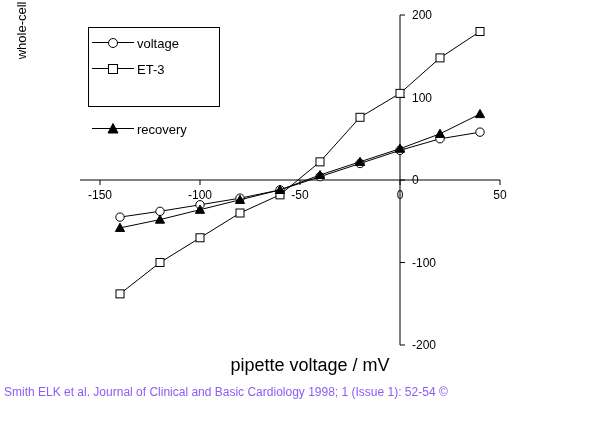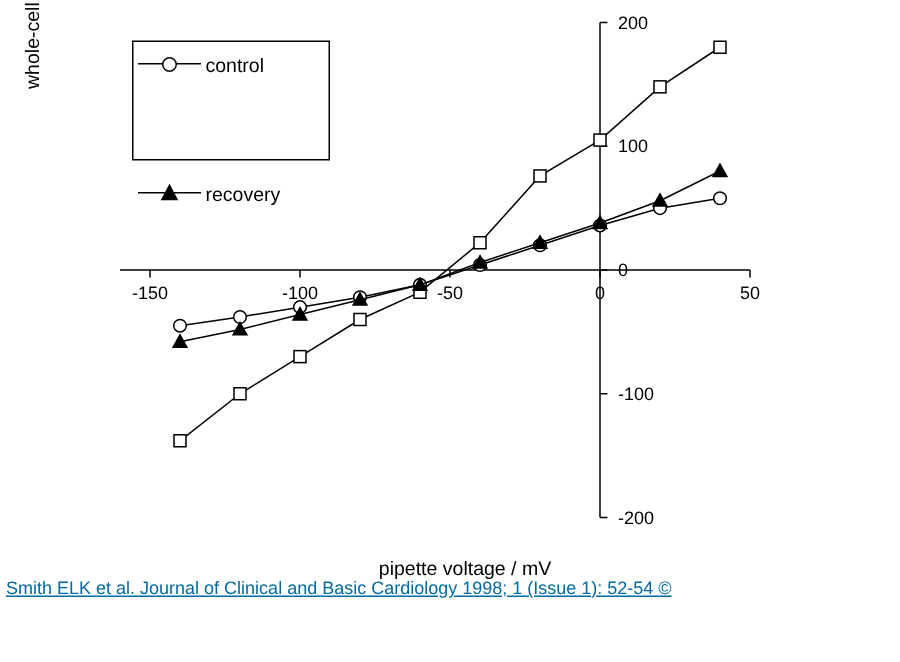--- a/index.html
+++ b/index.html
@@ -37,31 +37,29 @@
     font-size: 13px;
     text-align: center;
     white-space: nowrap;
   }
   .axis-label-x {
     position: absolute;
     left: 180px;
     top: 355px;
     width: 260px;
     text-align: center;
-    font-size: 13px;
-    margin-top: 16px;
+    font-size: 18px;
   }
   .citation {
     position: absolute;
     left: 4px;
     top: 385px;
     font-size: 12px;
-    color: #0369a1;
+    color: #8b5cf6;
     white-space: nowrap;
-    text-decoration: underline;
   }
   .legend-box {
     position: absolute;
     left: 88px;
     top: 27px;
     width: 132px;
     height: 80px;
     border: 1px solid #000;
     background: #fff;
     box-sizing: border-box;
@@ -167,21 +165,30 @@
   <div class="axis-label-x">pipette voltage / mV</div>
 
   <div class="legend-box">
     <div class="legend-row r0">
       <span class="legend-sample">
         <span class="ln"></span>
         <svg width="48" height="20" style="position:absolute;left:0;top:0;">
           <circle cx="24" cy="10" r="4.5" fill="#ffffff" stroke="#000000" stroke-width="1"></circle>
         </svg>
       </span>
-      <span class="legend-label">control</span>
+      <span class="legend-label">voltage</span>
+    </div>
+    <div class="legend-row r1">
+      <span class="legend-sample">
+        <span class="ln"></span>
+        <svg width="48" height="20" style="position:absolute;left:0;top:0;">
+          <rect x="19.5" y="5.5" width="9" height="9" fill="#ffffff" stroke="#000000" stroke-width="1"></rect>
+        </svg>
+      </span>
+      <span class="legend-label">ET-3</span>
     </div>
     <div class="legend-row r2">
       <span class="legend-sample">
         <span class="ln"></span>
         <svg width="48" height="20" style="position:absolute;left:0;top:0;">
           <polygon points="24,4.5 29,14 19,14" fill="#000000" stroke="#000000" stroke-width="1"></polygon>
         </svg>
       </span>
       <span class="legend-label">recovery</span>
     </div>

